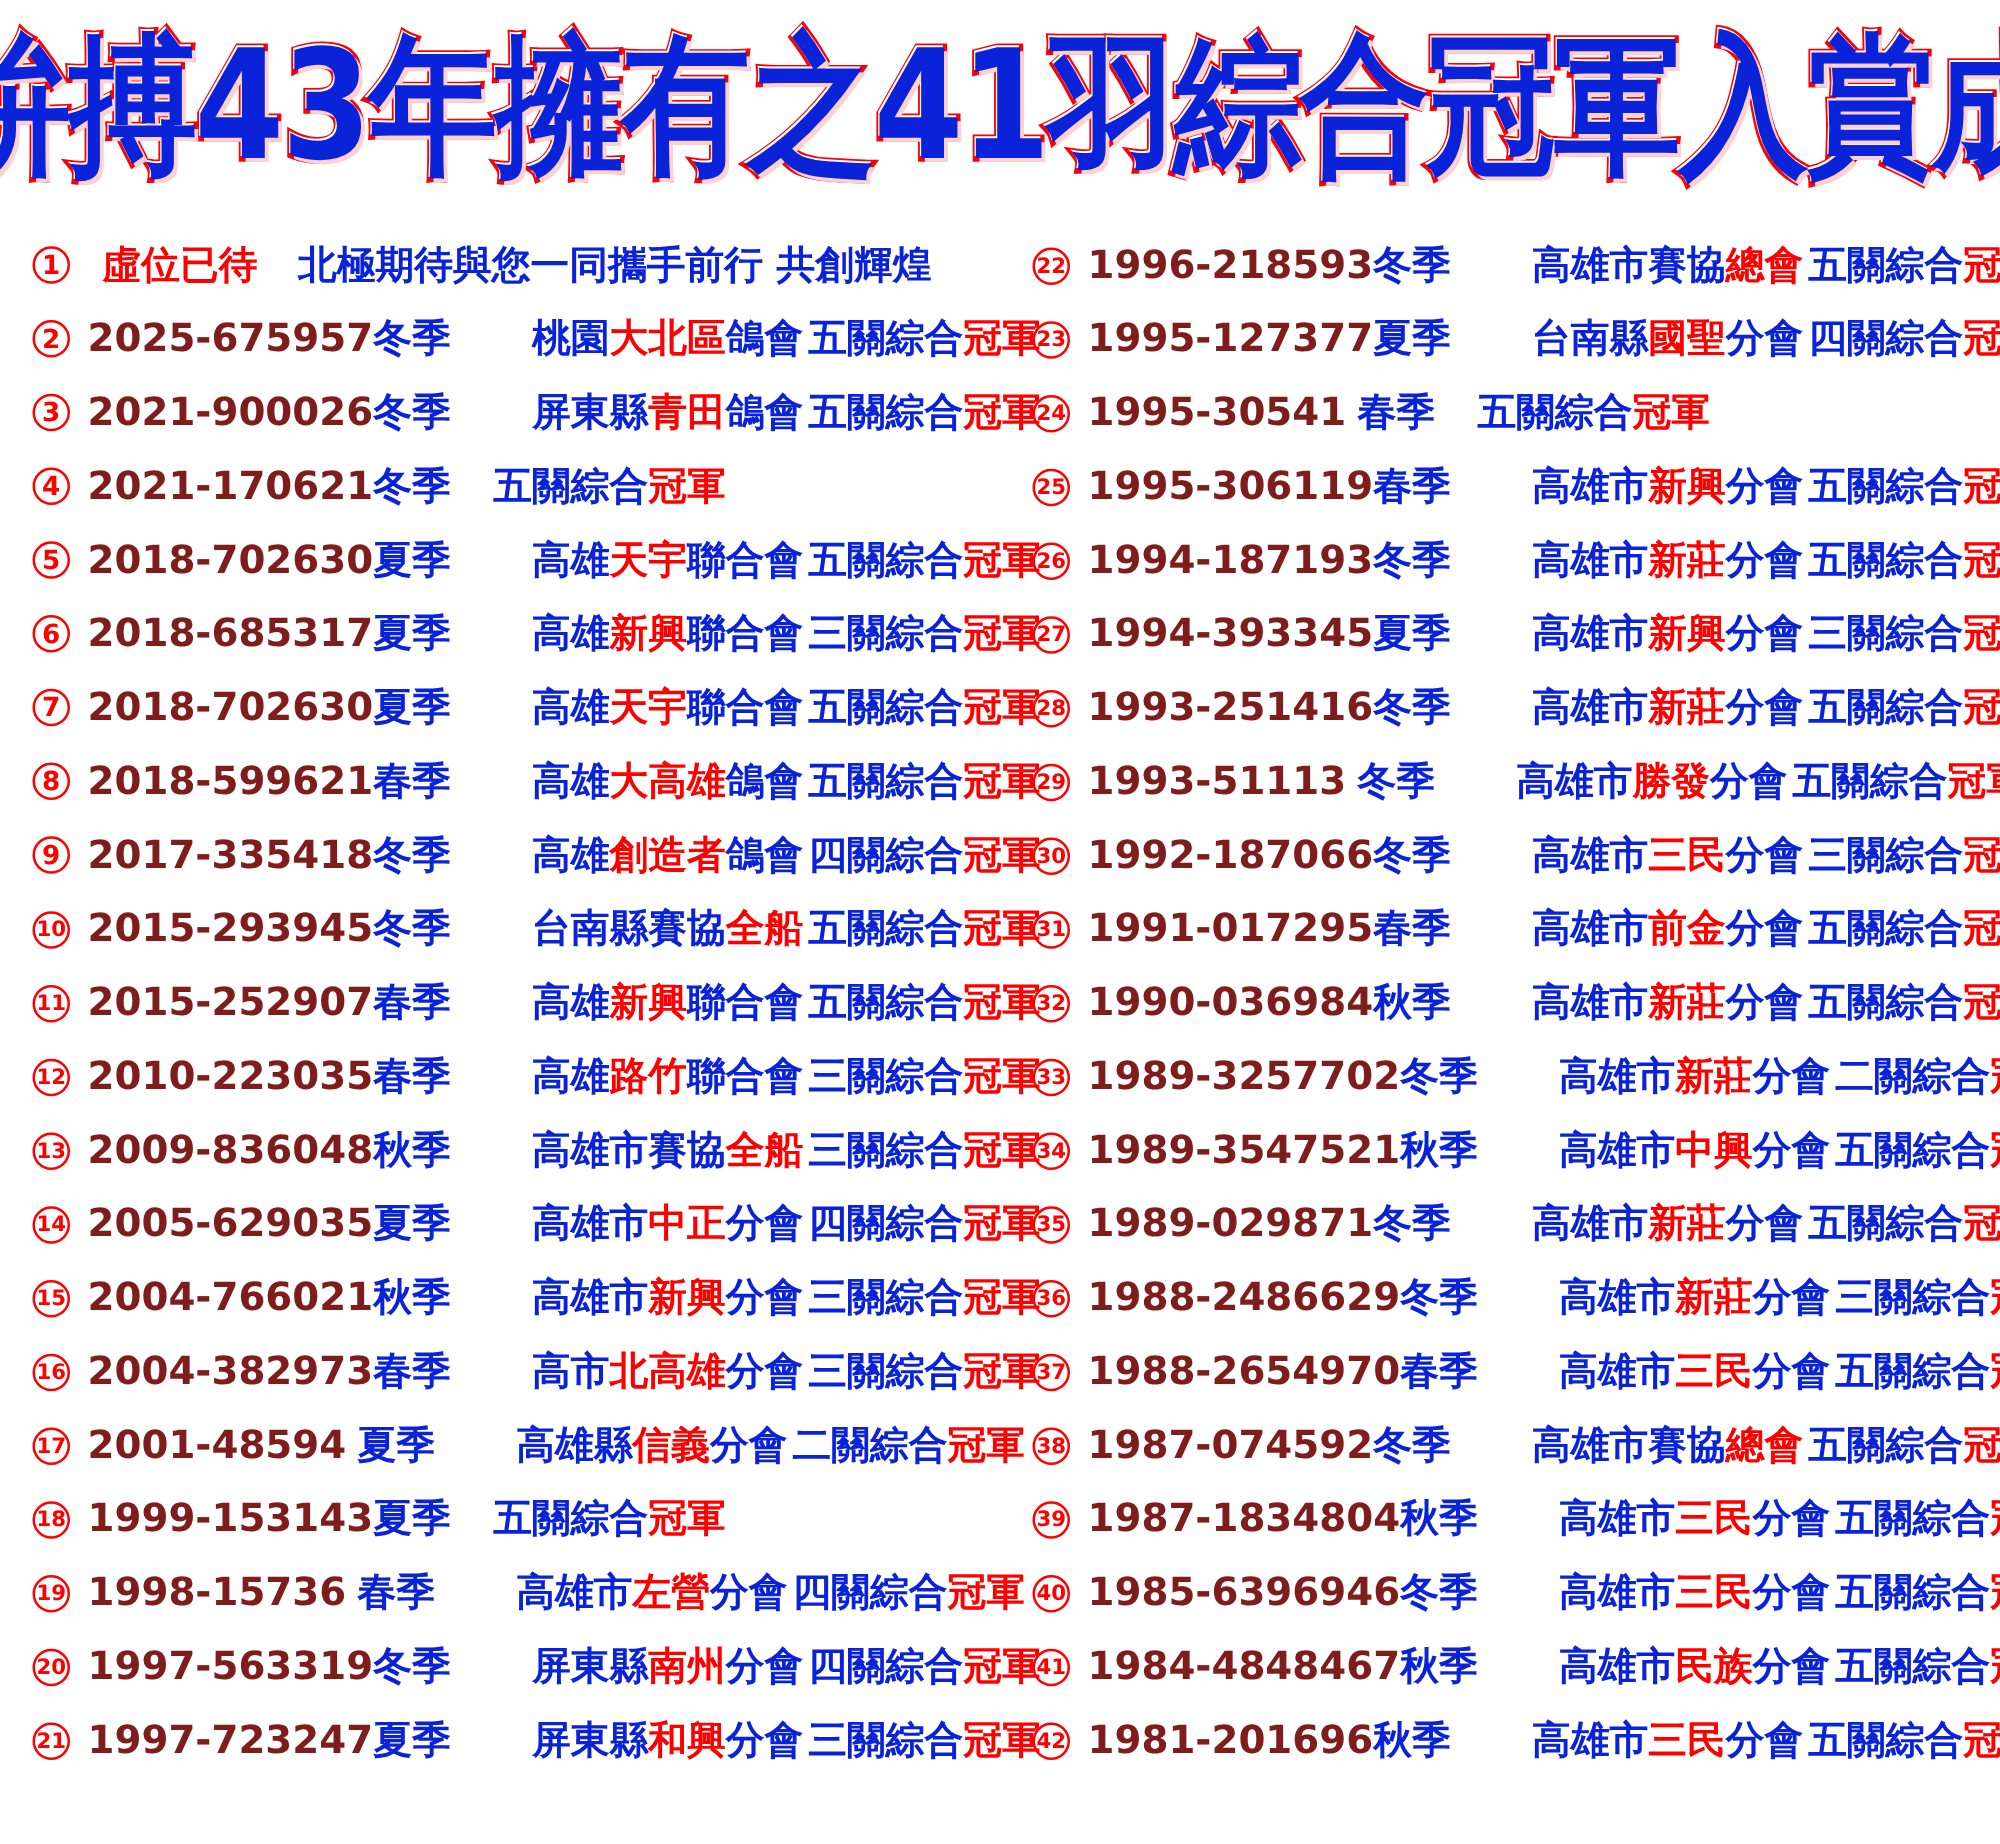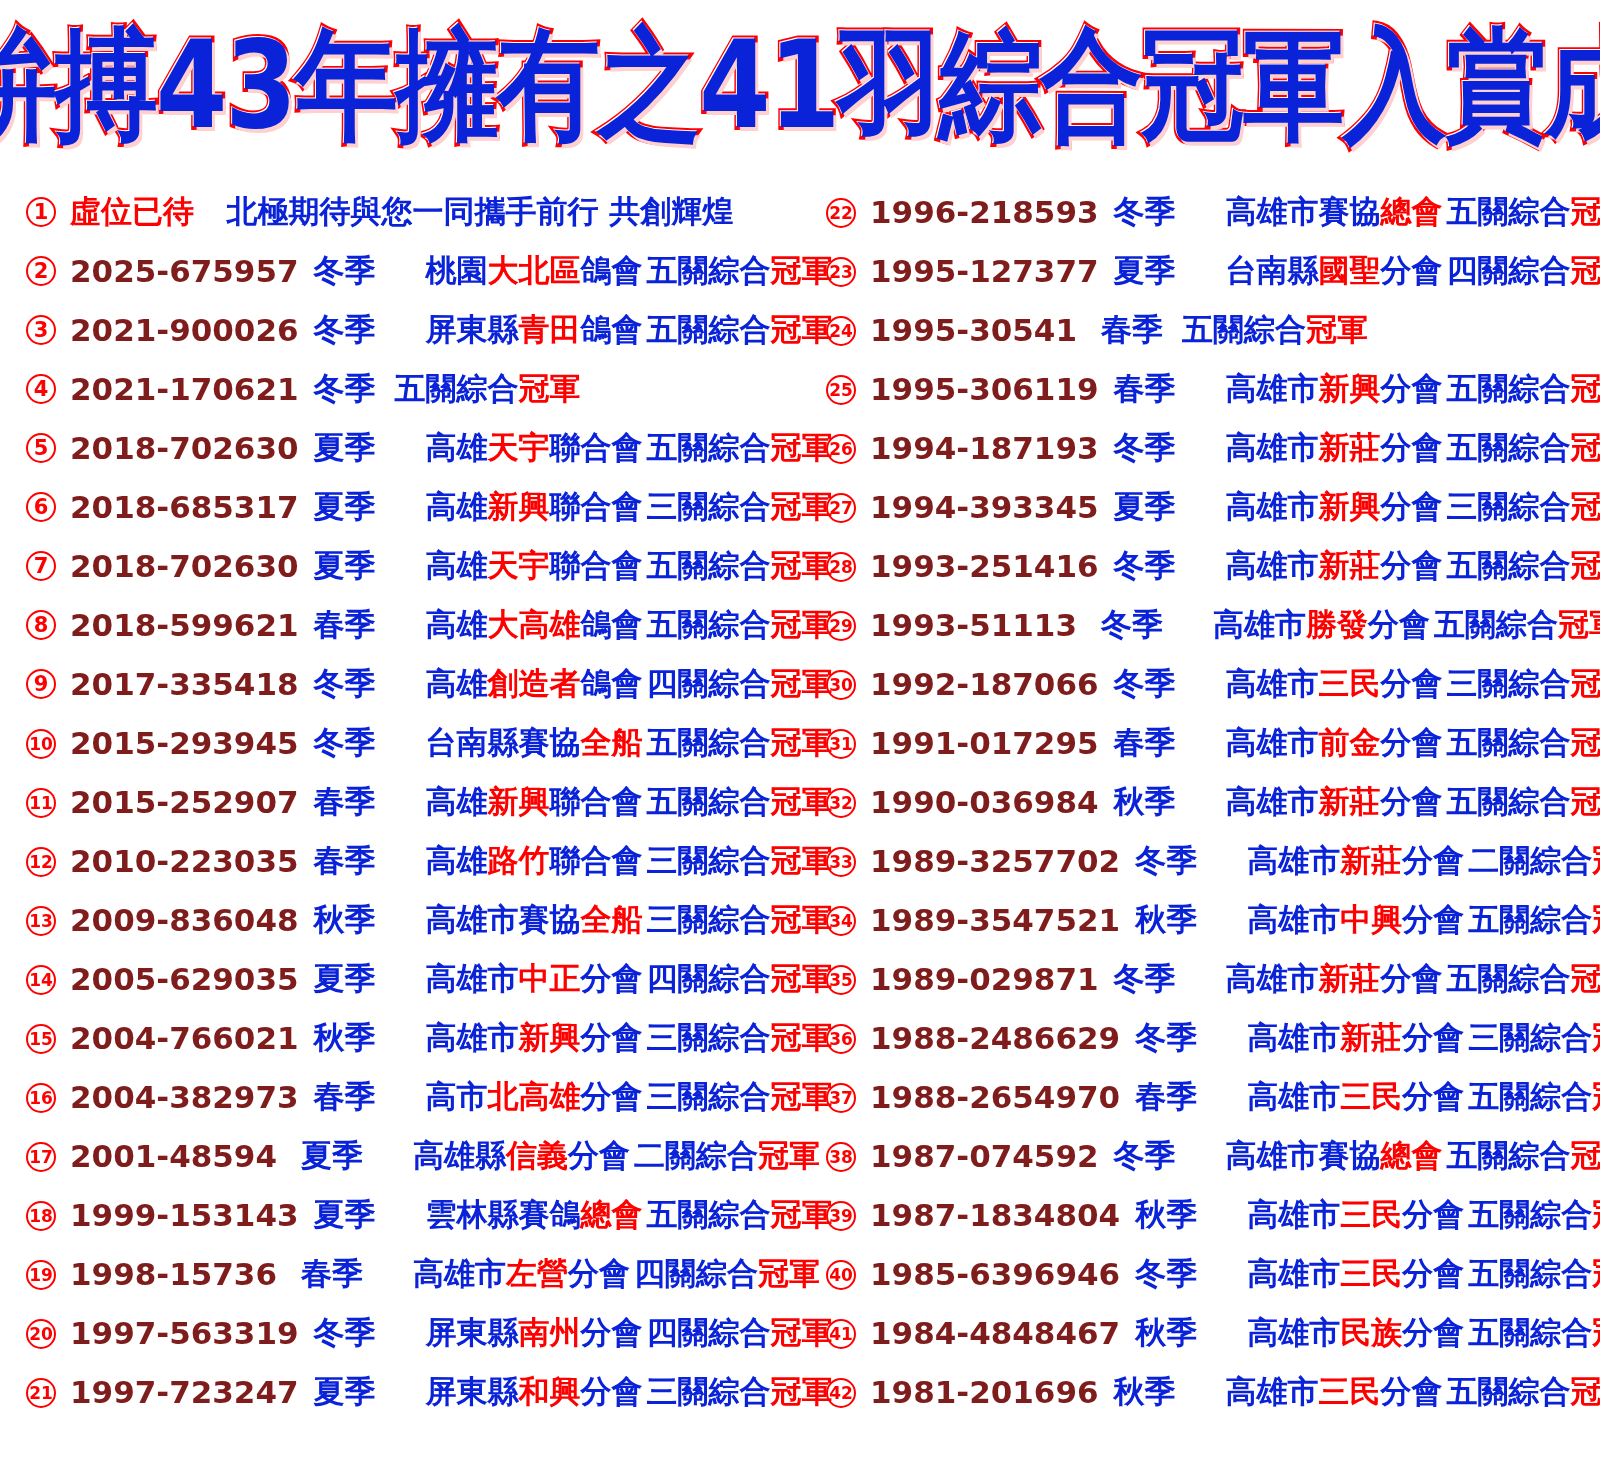--- a/index.html
+++ b/index.html
@@ -99,21 +99,20 @@
     color: #7f1d1d;
     font-size: 31px;
     letter-spacing: 0px;
     padding-left: 6px;
     box-sizing: border-box;
   }
   .season {
     flex: 0 0 92px;
     color: #0a23d8;
     font-size: 31px;
-    text-align: center;
   }
   .club {
     flex: 0 0 252px;
     color: #0a23d8;
     font-size: 31px;
     text-align: right;
   }
   .club .hl {
     color: #ff0000;
   }
@@ -127,20 +126,21 @@
   .award .hl {
     color: #ff0000;
   }
 
   
   .row.promo .promo-text {
     color: #ff0000;
     font-size: 31px;
     font-weight: bold;
     padding-left: 6px;
+    margin-left: 12px;
   }
   .row.promo .promo-text .blue {
     color: #0a23d8;
   }
 </style>
 </head>
 <body>
 
 <div id="page">
 
@@ -262,21 +262,20 @@
           <div class="num"><span class="circ wide">17</span></div>
           <div class="ring">2001-48594</div>
           <div class="season">夏季</div>
           <div class="club"><span>高雄縣</span><span class="hl">信義</span><span>分會</span></div>
           <div class="award"><span>二關綜合</span><span class="hl">冠軍</span></div>
         </div>
         <div class="row">
           <div class="num"><span class="circ wide">18</span></div>
           <div class="ring">1999-153143</div>
           <div class="season">夏季</div>
-          <div class="club"><span>雲林縣賽鴿</span><span class="hl">總會</span></div>
           <div class="award"><span>五關綜合</span><span class="hl">冠軍</span></div>
         </div>
         <div class="row">
           <div class="num"><span class="circ wide">19</span></div>
           <div class="ring">1998-15736</div>
           <div class="season">春季</div>
           <div class="club"><span>高雄市</span><span class="hl">左營</span><span>分會</span></div>
           <div class="award"><span>四關綜合</span><span class="hl">冠軍</span></div>
         </div>
         <div class="row">

